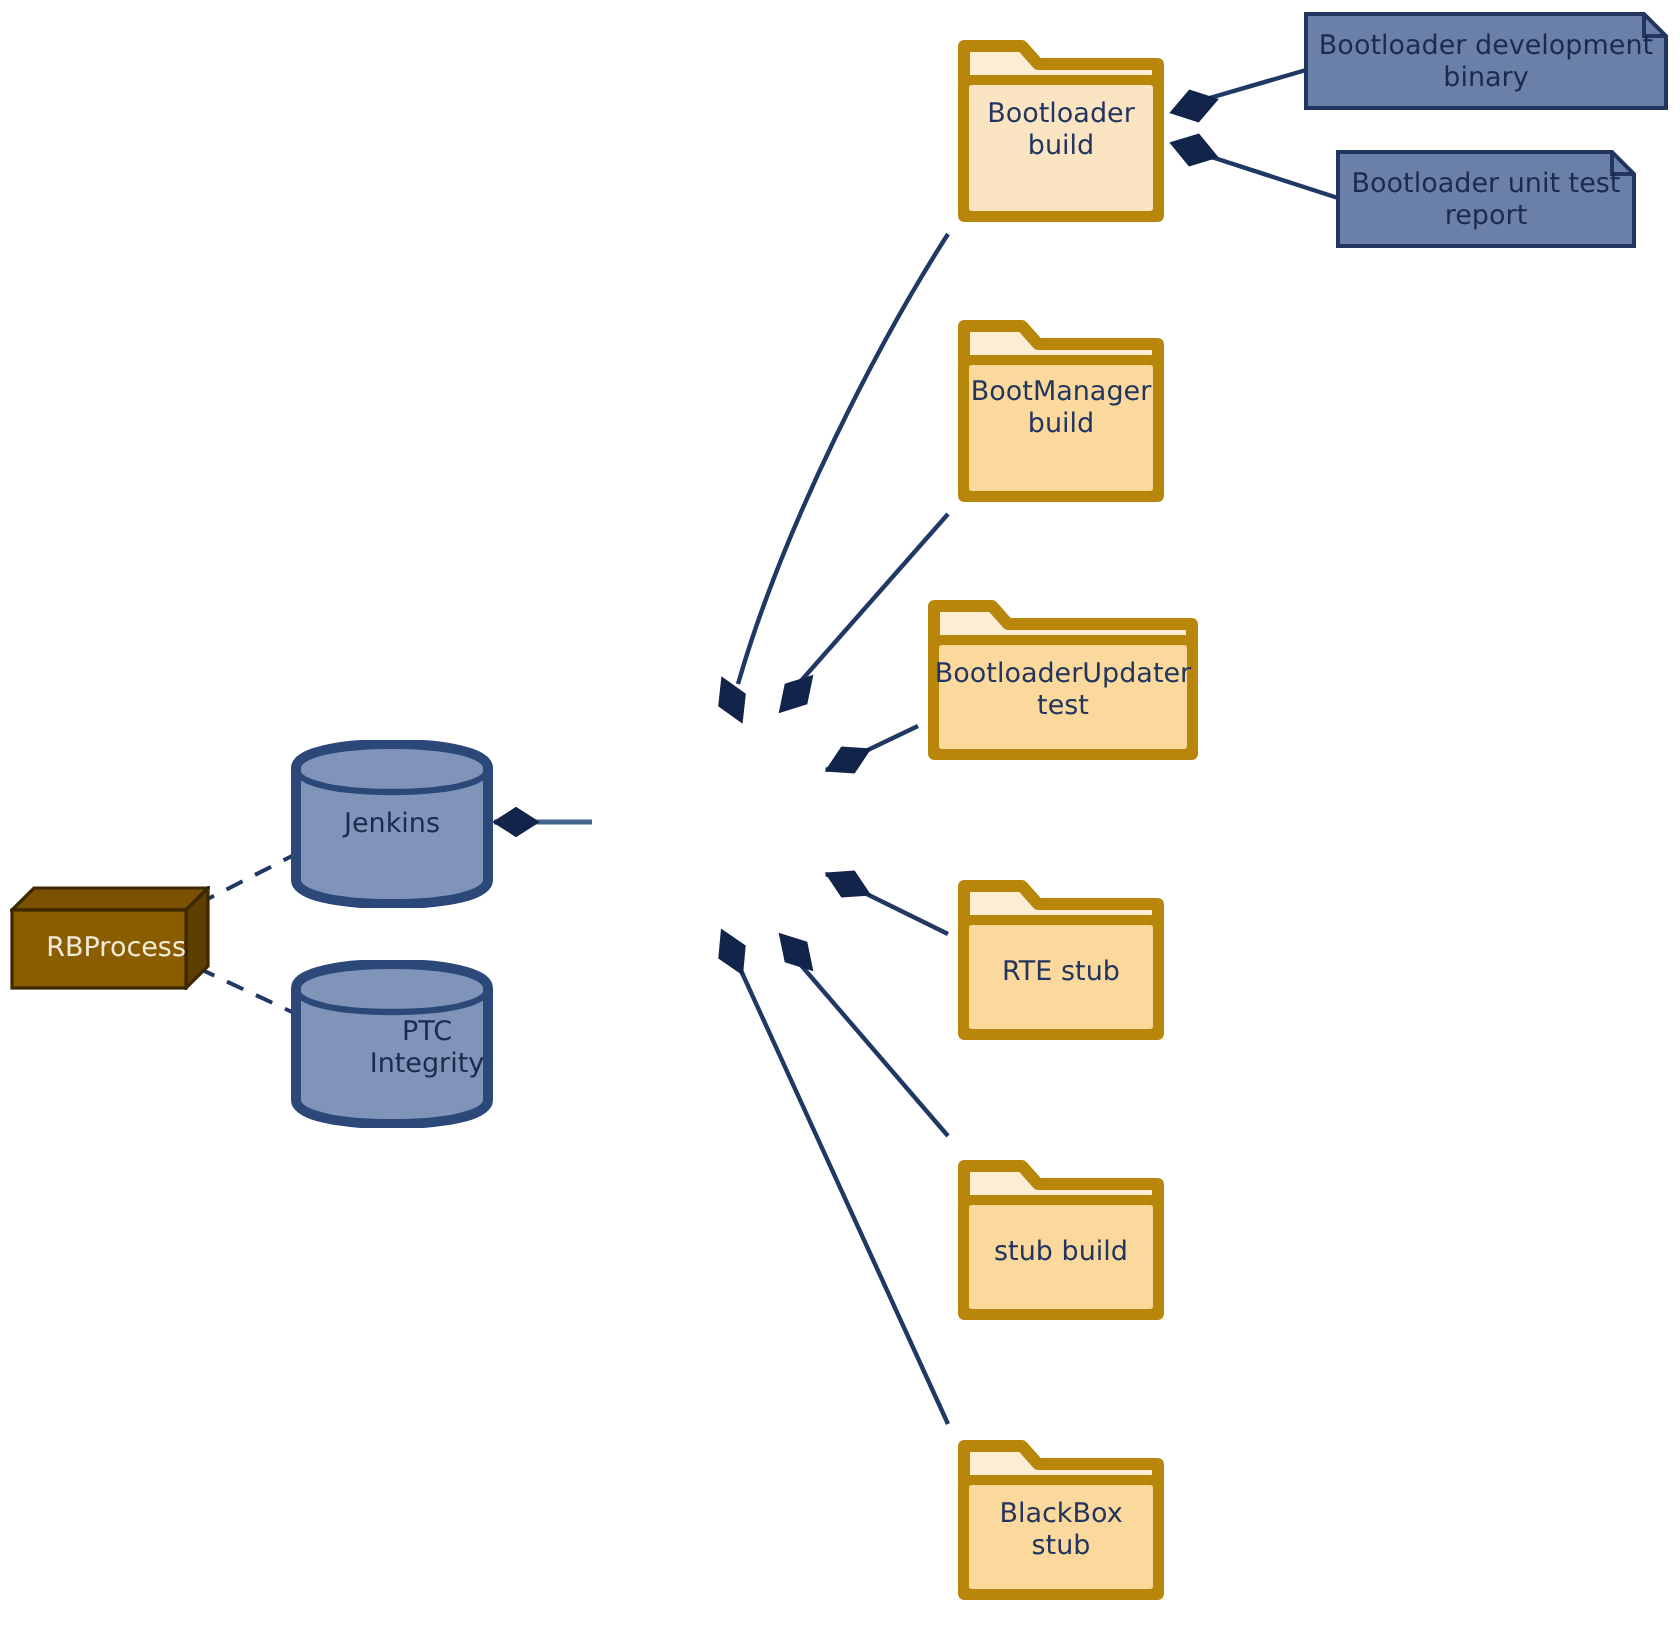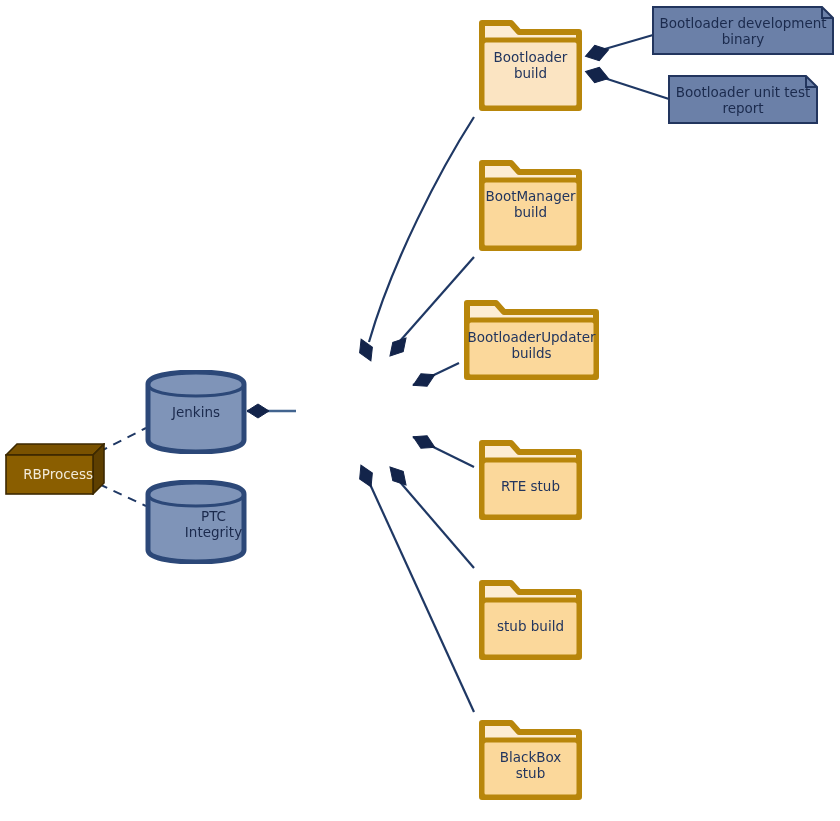--- a/index.html
+++ b/index.html
@@ -206,21 +206,21 @@
     <div class="f-label" style="top:34px;">BootManager
 build</div>
   </div>
 
   <div class="folder" style="left:458px; top:294px; width:147px; height:92px;">
     <svg class="f-svg" width="147" height="92" viewBox="0 0 147 92">
       <path d="M 9,9 L 38,9 L 46,18 L 138,18 L 138,83 L 9,83 Z" fill="#fdedd4" stroke="#b8860b" stroke-width="6" stroke-linejoin="round"></path>
       <rect x="9" y="26" width="129" height="57" rx="4" fill="#fbd89b" stroke="#b8860b" stroke-width="5"></rect>
     </svg>
     <div class="f-label" style="top:35px;">BootloaderUpdater
-builds</div>
+test</div>
   </div>
 
   <div class="folder" style="left:473px; top:434px; width:115px; height:92px;">
     <svg class="f-svg" width="115" height="92" viewBox="0 0 115 92">
       <path d="M 9,9 L 38,9 L 46,18 L 106,18 L 106,83 L 9,83 Z" fill="#fdedd4" stroke="#b8860b" stroke-width="6" stroke-linejoin="round"></path>
       <rect x="9" y="26" width="97" height="57" rx="4" fill="#fbd89b" stroke="#b8860b" stroke-width="5"></rect>
     </svg>
     <div class="f-label" style="top:44px;">RTE stub</div>
   </div>
 

